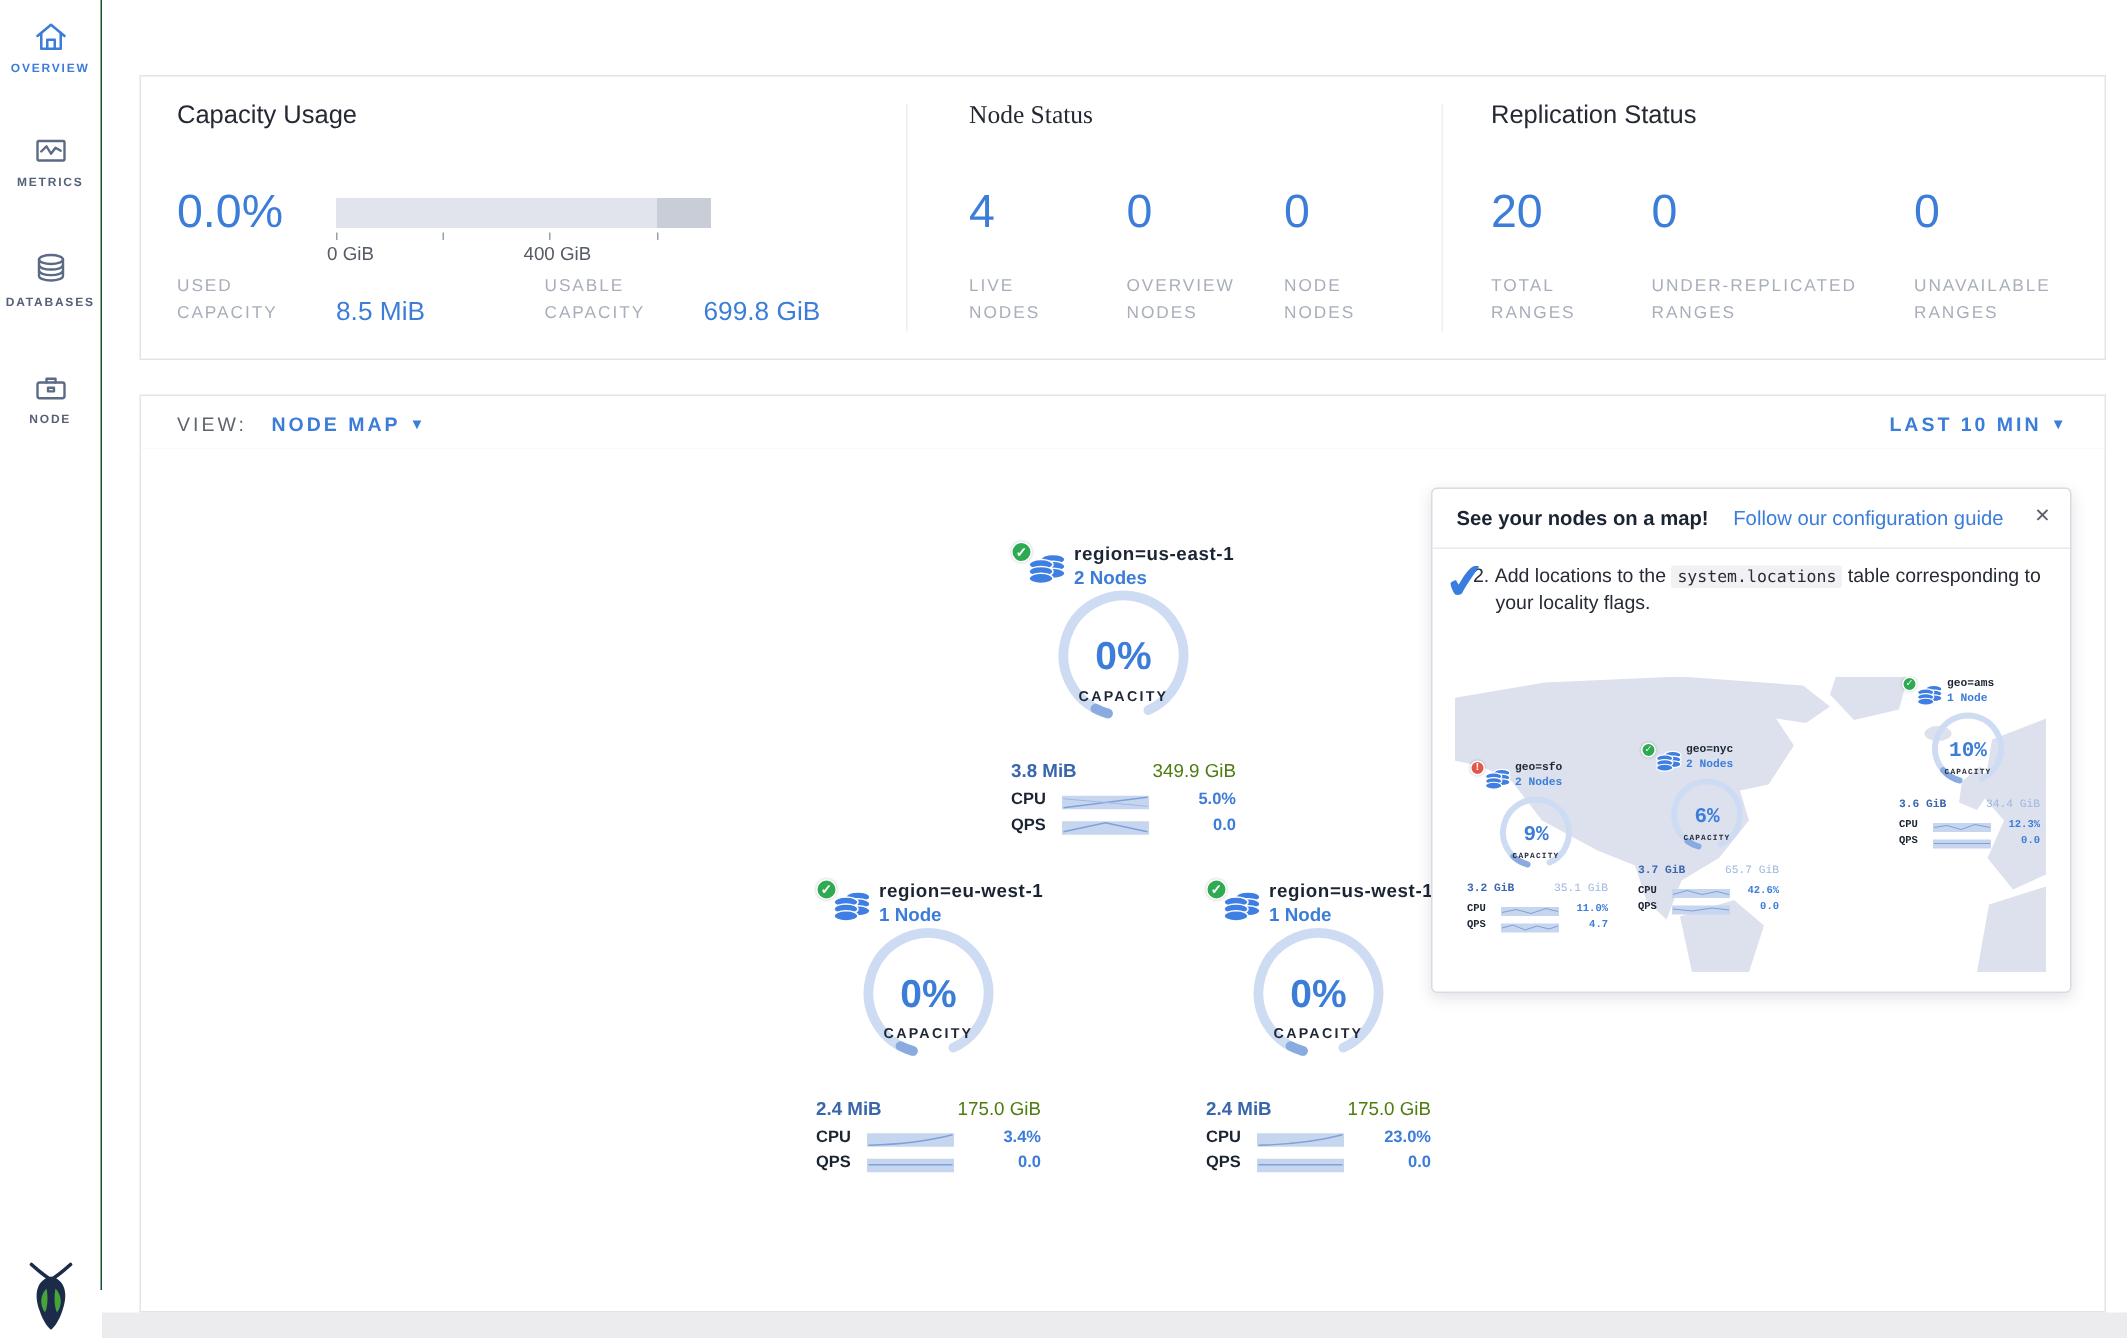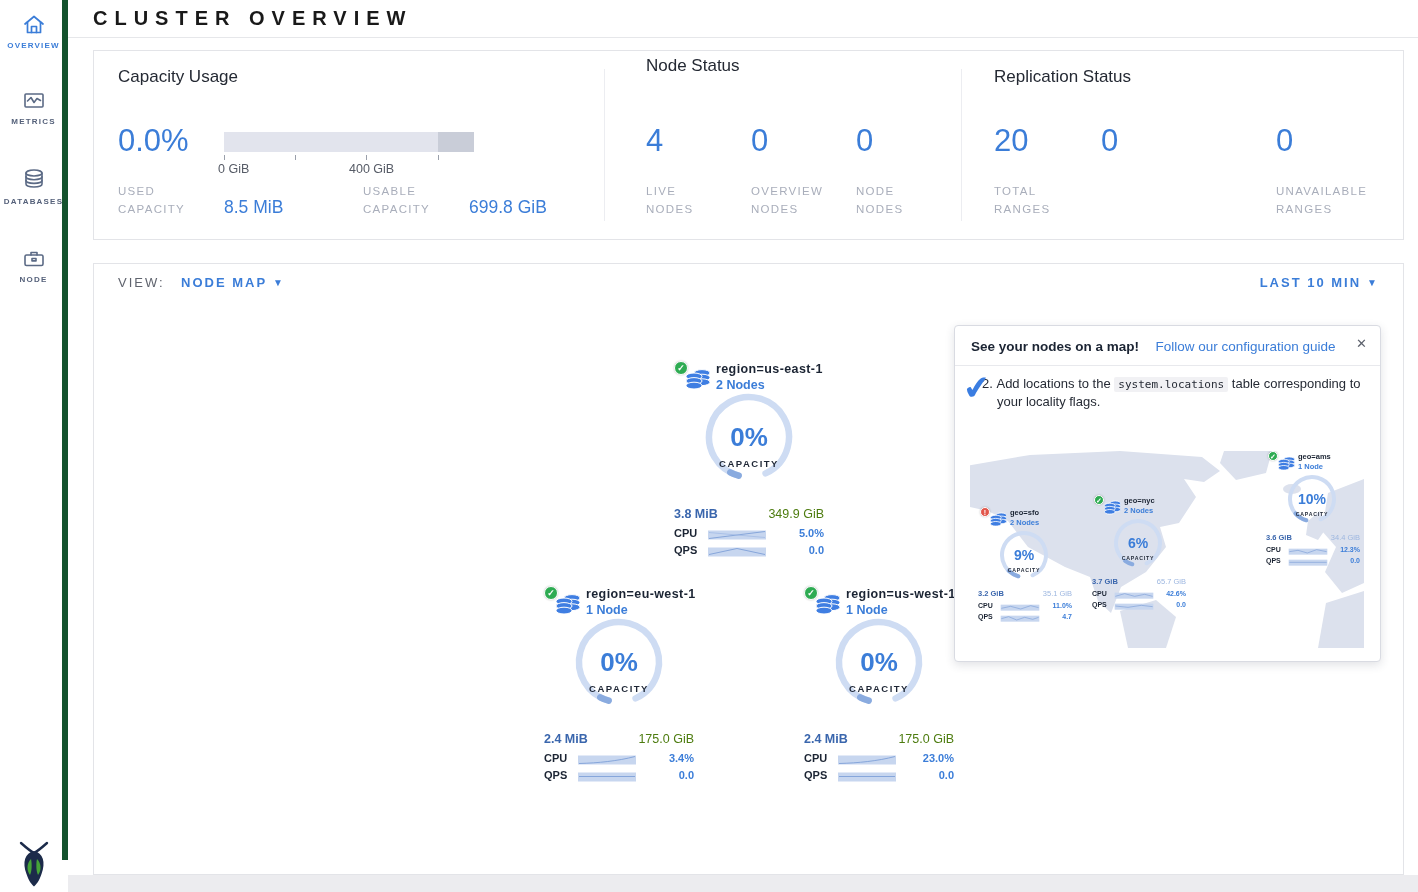--- a/index.html
+++ b/index.html
@@ -1,21 +1,21 @@
 <!DOCTYPE html>
 <html><head>
 <meta charset="utf-8">
 <style>
   * { margin:0; padding:0; box-sizing:border-box; }
   html,body { background:#fff; }
   body { font-family:"Liberation Sans", sans-serif; }
   .app { position:relative; width:1418px; height:892px; overflow:hidden; background:#fff; }
 
   
-  .sidebar { position:absolute; left:0; top:0; width:68px; height:860px; background:#fff; border-right:6px solid #14532d; z-index:5; }
+  .sidebar { position:absolute; left:0; top:0; width:68px; height:860px; background:#fff; border-right:1px solid #14532d; z-index:5; }
   .side-item { position:absolute; left:0; width:67px; text-align:center; cursor:pointer; }
   .side-item .lbl { display:block; margin-top:3px; font-size:8px; font-weight:bold; letter-spacing:1.2px; color:#55617a; }
   .side-item.active .lbl { color:#3b7dd8; }
   .side-item svg { display:block; margin:0 auto; }
   .logo { position:absolute; left:13px; top:838px; }
 
   
   .header { position:absolute; left:68px; top:0; right:0; height:38px; background:#fff; border-bottom:1px solid #e6e7ea; }
   .page-title { position:absolute; left:25px; top:7px; font-size:20px; font-weight:bold; letter-spacing:7px; color:#191919; }
 
@@ -75,21 +75,21 @@
   .popup-close { position:absolute; right:13px; top:10px; font-size:13px; color:#5c616c; cursor:pointer; }
   .popup-body { position:relative; padding:9px 16px 0 27px; }
   .big-check { position:absolute; left:8px; top:2px; font-size:33px; color:#3a7de1; transform:rotate(-6deg); z-index:2; }
   .step { font-size:13px; color:#262b35; line-height:1.4; padding-left:15px; text-indent:-15px; margin-bottom:2px; }
   .step .code { font-family:"DejaVu Sans Mono", monospace; font-size:11px; background:#f1f1f4; border-radius:2px; padding:1px 4px; text-indent:0; }
   .step .s-link { color:#3b7dd8; cursor:pointer; }
   .minimap { position:absolute; left:15px; top:125px; width:394px; height:197px; overflow:hidden; background:#fff; }
   .minimap > svg.land { position:absolute; left:0; top:0; }
 
   
-  .mini-card { position:absolute; width:100px; height:118px; }
+  .mini-card { position:absolute; width:100px; height:118px;font-family:Liberation Mono, monospace; }
   .mc-dot { left:6px; top:0; width:10px; height:10px; font-size:7px; line-height:9px; }
   .mc-stack { position:absolute; left:15px; top:4px; }
   .mc-name { position:absolute; left:36px; top:1px; font-size:7.5px; font-weight:bold; color:#1b2433; white-space:nowrap; }
   .mc-count { position:absolute; left:36px; top:11px; font-size:7.5px; font-weight:bold; color:#3b7dd8; }
   .mc-gauge { position:absolute; left:18px; top:20px; }
   .mc-range { position:absolute; left:4px; top:82px; width:94px; }
   .mc-used { float:left; font-size:7.5px; font-weight:bold; color:#3a66ad; }
   .mc-total { float:right; font-size:7.5px; color:#9db7e0; }
   .mini-row { position:absolute; left:4px; width:94px; height:9px; }
   .mr-cpu { top:95px; } .mr-qps { top:106px; }
@@ -150,23 +150,20 @@
     <div class="logo">
       <svg width="42" height="50" viewBox="0 0 42 50">
         <path d="M8,5 Q17,13 21,15 M34,5 Q25,13 21,15" fill="none" stroke="#1c2b4a" stroke-width="2.4" stroke-linecap="round"></path>
         <path d="M21,13 C30,15 33,24 28.5,36 C26.5,42.5 23,47 21,48.5 C19,47 15.5,42.5 13.5,36 C9,24 12,15 21,13 Z" fill="#1c2b4a"></path>
         <path d="M18,21 C13.5,25.5 13.5,32.5 17,37 C19,33 19,25.5 18,21 Z" fill="#46a538"></path>
         <path d="M24,21 C28.5,25.5 28.5,32.5 25,37 C23,33 23,25.5 24,21 Z" fill="#46a538"></path>
       </svg>
     </div>
   </div>
 
-  <div class="header">
-    <div class="page-title">CLUSTER OVERVIEW</div>
-  </div>
 
   <div class="panel stats-panel">
     <div class="divider-v" style="left:510px;"></div>
     <div class="divider-v" style="left:867px;"></div>
 
     <div class="sec-title" style="left:24px; top:16px;">Capacity Usage</div>
     <div class="big-num" style="left:24px; top:72px;">0.0%</div>
     <div class="cap-bar">
         <div class="dark"></div>
       </div>
@@ -174,32 +171,33 @@
     <div class="tick" style="left:201px;"></div>
     <div class="tick" style="left:272px;"></div>
     <div class="tick" style="left:344px;"></div>
     <div class="tick-lbl" style="left:124px;">0 GiB</div>
     <div class="tick-lbl" style="left:255px;">400 GiB</div>
     <div class="stat-label" style="left:24px; top:132px; width:85px;">USED CAPACITY</div>
     <div class="blue-val" style="left:130px; top:146px;">8.5 MiB</div>
     <div class="stat-label" style="left:269px; top:132px; width:90px;">USABLE CAPACITY</div>
     <div class="blue-val" style="left:375px; top:146px;">699.8 GiB</div>
 
-    <div class="sec-title" style="left:552px; top:5px;">Node Status</div>
+    <div class="sec-title" style="left:552px; top:16px;font-family:Liberation Serif, serif;">Node Status</div>
     <div class="big-num" style="left:552px; top:72px;">4</div>
     <div class="stat-label" style="left:552px; top:132px; width:75px;">LIVE NODES</div>
     <div class="big-num" style="left:657px; top:72px;">0</div>
     <div class="stat-label" style="left:657px; top:132px; width:75px;">OVERVIEW NODES</div>
     <div class="big-num" style="left:762px; top:72px;">0</div>
     <div class="stat-label" style="left:762px; top:132px; width:75px;">NODE NODES</div>
 
     <div class="sec-title" style="left:900px; top:16px;">Replication Status</div>
     <div class="big-num" style="left:900px; top:72px;">20</div>
     <div class="stat-label" style="left:900px; top:132px; width:75px;">TOTAL RANGES</div>
     <div class="big-num" style="left:1007px; top:72px;">0</div>
+    <div class="stat-label" style="left:1007px; top:132px; width:155px;">UNDER-REPLICATED RANGES</div>
     <div class="big-num" style="left:1182px; top:72px;">0</div>
     <div class="stat-label" style="left:1182px; top:132px; width:110px;">UNAVAILABLE RANGES</div>
   </div>
 
   <div class="panel viewbar-panel">
     <div class="vb-label" style="left:24px;">VIEW:</div>
     <div class="vb-link" style="left:87px;"><span>NODE MAP</span><span class="caret">▼</span></div>
     <div class="vb-link" style="right:24px; text-align:right;"><span>LAST 10 MIN</span><span class="caret">▼</span></div>
   </div>
 

